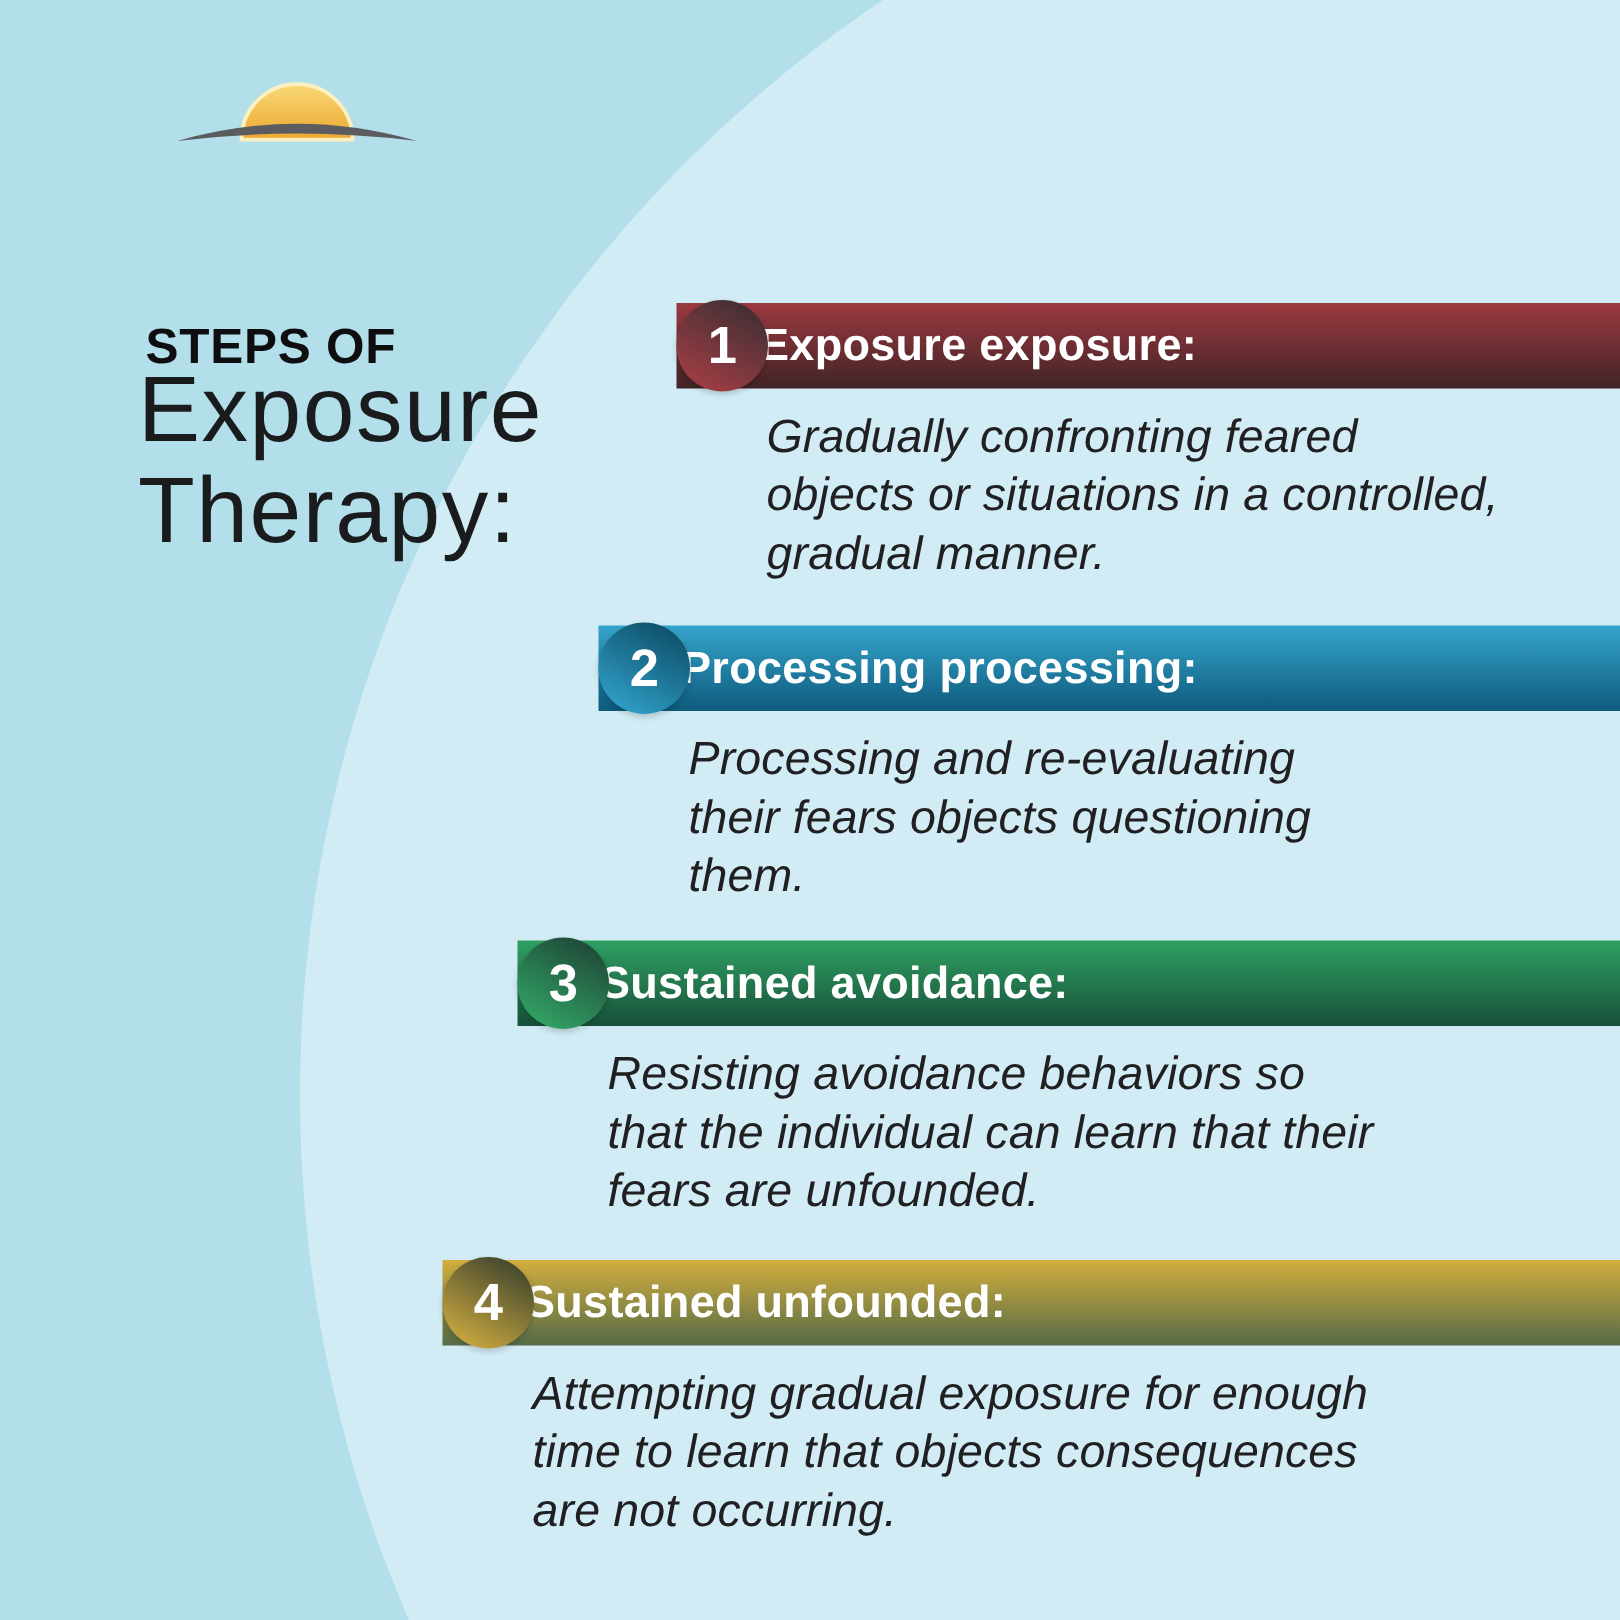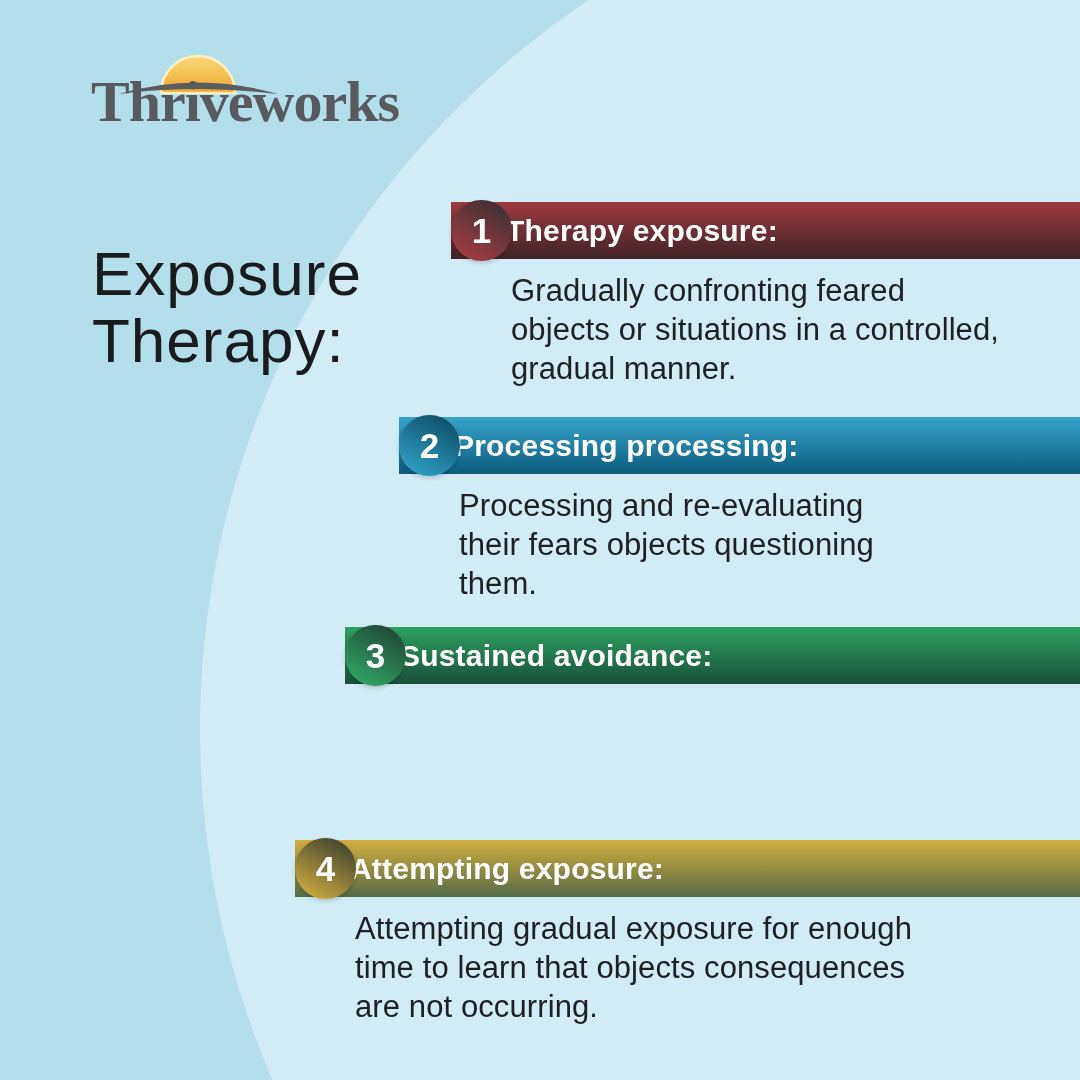--- a/index.html
+++ b/index.html
@@ -63,50 +63,51 @@
     box-shadow:0 2px 4px rgba(0,0,0,.18);
     display:flex;align-items:center;justify-content:center;
     color:#fff;font-size:35px;font-weight:bold;
     z-index:3;
   }
   .body-text{
     margin:12px 0 0 70px;
     font-size:31px;line-height:39px;
     color:#202023;letter-spacing:.1px;
     white-space:pre-line;
+    font-style:italic;
   }
 </style>
 </head>
 <body>
 
 <div id="canvas" style="background: rgb(179, 223, 235);">
 
   <div class="bg-circle" style="background: rgb(210, 236, 245);"></div>
 
   <div class="logo">
     <svg class="sun" viewBox="0 0 160 52">
       <defs>
         <linearGradient id="sunGrad" x1="0" y1="0" x2="0" y2="1">
           <stop offset="0" stop-color="#f9d977"></stop>
           <stop offset="1" stop-color="#eca72f"></stop>
         </linearGradient>
       </defs>
       <path d="M 43 50 A 37 37 0 0 1 117 50 Z" fill="url(#sunGrad)" stroke="#fdf0c0" stroke-width="2.5"></path>
       <path d="M 0 51 Q 80 28 160 51 Q 80 41 0 51 Z" fill="#5b5c60"></path>
     </svg>
-    <div class="word" style="color: rgb(89, 90, 94);">Thriveworks</div>
   </div>
 
+  <div class="kicker">STEPS OF</div>
   <div class="big-title">Exposure
 Therapy:</div>
 
   <div class="step step-0" style="--banner-top: #9c3a40; --banner-bottom: #402326; --circle-top: #413035; --circle-bottom: #a03c43;">
     <div class="banner">
       <div class="num">1</div>
-      <div class="head">Therapy exposure:</div>
+      <div class="head">Exposure exposure:</div>
     </div>
     <div class="body-text">Gradually confronting feared
 objects or situations in a controlled,
 gradual manner.</div>
   </div>
 
   <div class="step step-1" style="--banner-top: #36a4cb; --banner-bottom: #0d5b7d; --circle-top: #0e516b; --circle-bottom: #2f9dc5;">
     <div class="banner">
       <div class="num">2</div>
       <div class="head">Processing processing:</div>
@@ -114,25 +115,28 @@
     <div class="body-text">Processing and re-evaluating
 their fears objects questioning
 them.</div>
   </div>
 
   <div class="step step-2" style="--banner-top: #2fa061; --banner-bottom: #18503a; --circle-top: #1f4a39; --circle-bottom: #31a263;">
     <div class="banner">
       <div class="num">3</div>
       <div class="head">Sustained avoidance:</div>
     </div>
+    <div class="body-text">Resisting avoidance behaviors so
+that the individual can learn that their
+fears are unfounded.</div>
   </div>
 
   <div class="step step-3" style="--banner-top: #d2ae3e; --banner-bottom: #566b46; --circle-top: #43482f; --circle-bottom: #c8a63e;">
     <div class="banner">
       <div class="num">4</div>
-      <div class="head">Attempting exposure:</div>
+      <div class="head">Sustained unfounded:</div>
     </div>
     <div class="body-text">Attempting gradual exposure for enough
 time to learn that objects consequences
 are not occurring.</div>
   </div>
 
 </div>
 
 </body></html>

